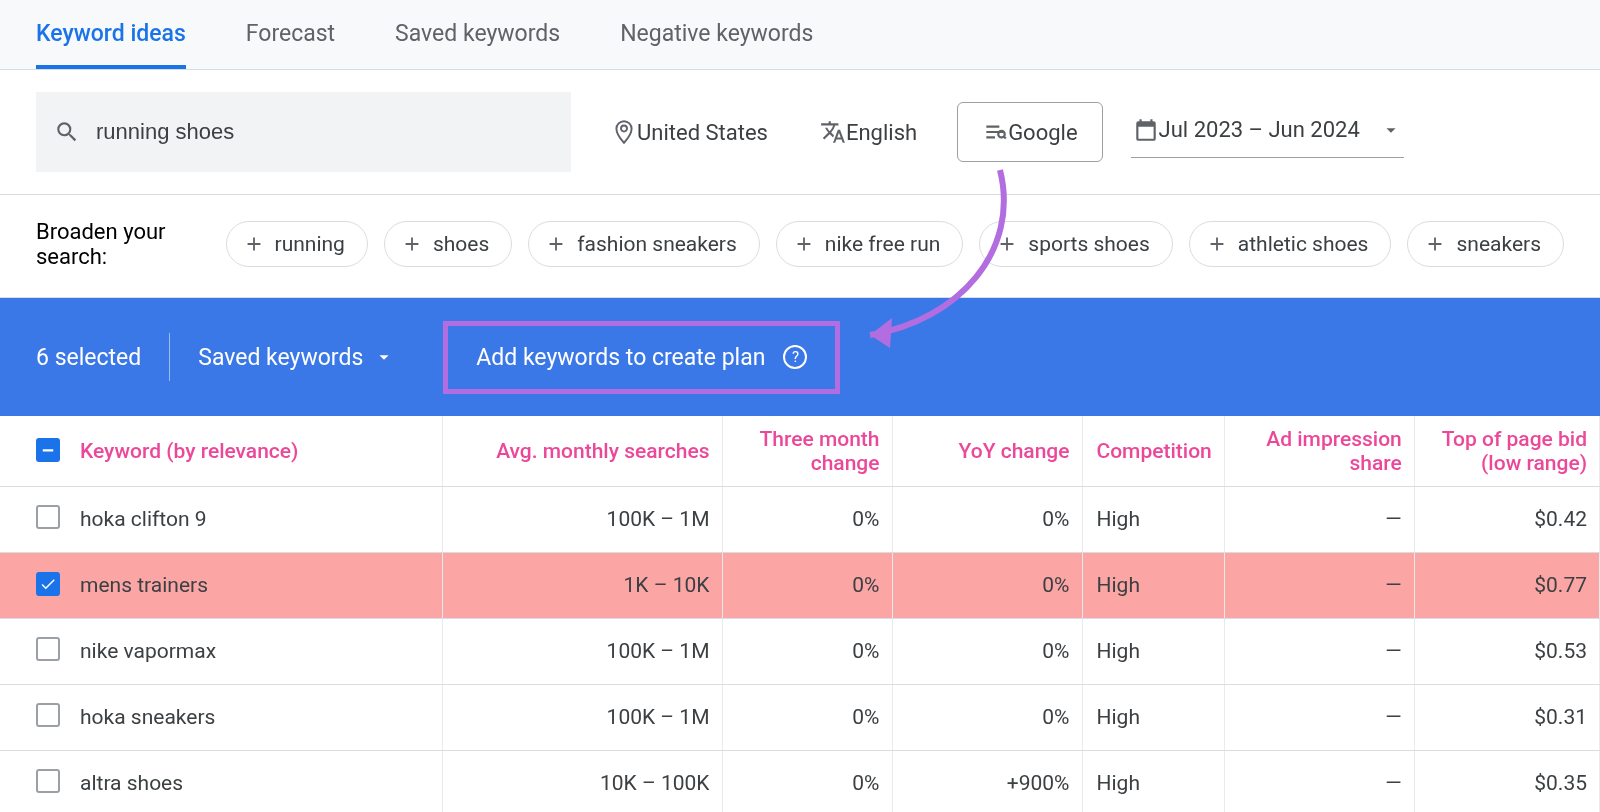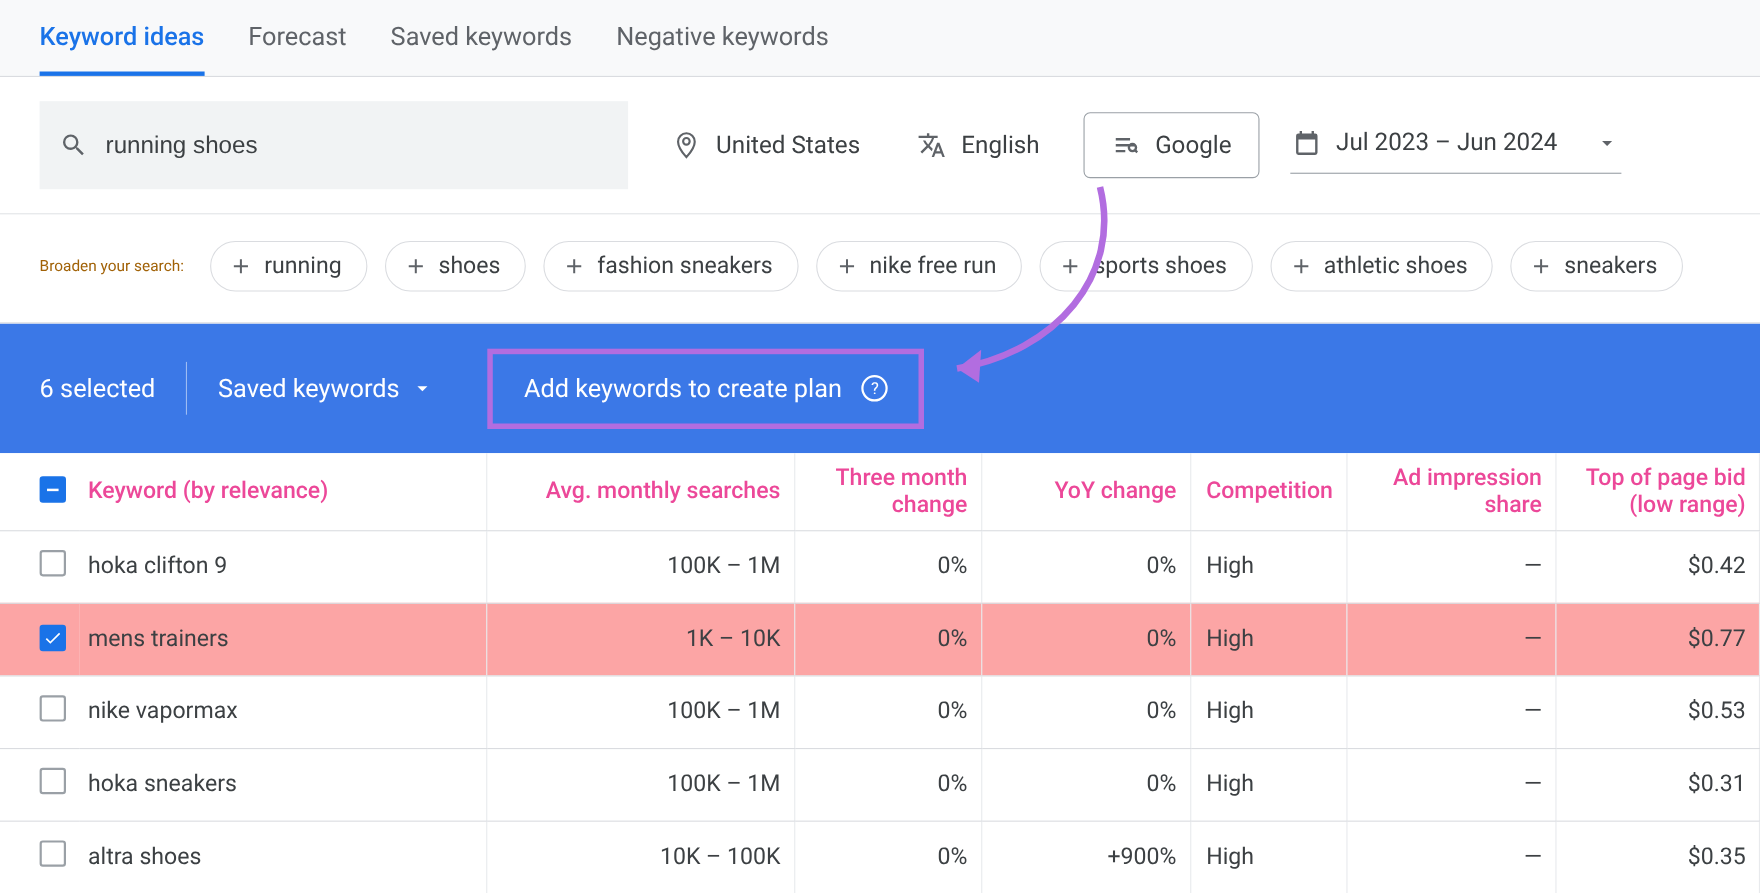--- a/index.html
+++ b/index.html
@@ -1,32 +1,32 @@
 <!DOCTYPE html>
 <html><head>
 <meta charset="utf-8">
 <style>
 * { box-sizing: border-box; margin: 0; padding: 0; }
 body { font-family: "Google Sans", Roboto, Arial, sans-serif; background: #f8f9fa; color: #3c4043; width: 1600px; }
 
-.tabs { display: flex; gap: 40px; padding: 20px 36px 0; border-bottom: 1px solid #dadce0; background: #f8f9fa; }
+.tabs { display: flex; gap: 60px; padding: 20px 36px 0; border-bottom: 1px solid #dadce0; background: #f8f9fa; }
 .tab { font-size: 23px; color: #5f6368; padding-bottom: 18px; cursor: pointer; border-bottom: 4px solid transparent; }
 .tab.active { color: #1a73e8; border-bottom-color: #1a73e8; font-weight: 500; }
 
 .filter-bar { display: flex; align-items: center; gap: 28px; padding: 22px 36px; background: #fff; border-bottom: 1px solid #dadce0; }
 .search-box { display: flex; align-items: center; background: #f1f3f4; padding: 10px 18px; gap: 16px; width: 535px; height: 80px; }
 .search-box input { border: none; background: transparent; font-size: 22px; outline: none; width: 100%; color: #3c4043; }
 
-.filter-item { display: flex; align-items: center; gap: 14px; font-size: 22px; color: #3c4043; cursor: pointer; padding: 10px 12px; text-align: center; }
+.filter-item { display: flex; align-items: center; gap: 0; font-size: 22px; color: #3c4043; cursor: pointer; padding: 10px 12px; text-align: center; }
 .filter-item.boxed { border: 1.5px solid #9aa0a6; border-radius: 6px; padding: 16px 24px; position: relative; }
 .date-item { border-bottom: 1.5px solid #9aa0a6; padding: 10px 2px 14px 2px; }
 .icon { width: 26px; height: 26px; fill: #5f6368; flex-shrink: 0; }
 
 .broaden { display: flex; align-items: center; gap: 16px; padding: 24px 36px 28px; background: #fff; border-bottom: 1px solid #dadce0; }
-.broaden-label { font-size: 14px; color: #a16207; margin-right: 8px; }
+.broaden-label { font-size: 22px; color: #000000; margin-right: 8px; }
 .chip { display: flex; align-items: center; gap: 10px; border: 1.5px solid #dadce0; border-radius: 999px; padding: 10px 22px 10px 16px; font-size: 21px; color: #3c4043; cursor: pointer; white-space: nowrap; }
 .chip svg { width: 22px; height: 22px; fill: #5f6368; }
 
 .selection-bar { display: flex; align-items: center; background: #3b78e7; color: #fff; height: 118px; padding: 0 36px; font-size: 23px; gap: 28px; }
 .divider { width: 1px; height: 48px; background: rgba(255,255,255,0.5); }
 .dropdown-btn { display: flex; align-items: center; gap: 10px; cursor: pointer; }
 .create-plan { display: flex; align-items: center; gap: 18px; border: 5px solid #b26de0; padding: 18px 28px; margin-left: 20px; cursor: pointer; }
 .help-circle { width: 24px; height: 24px; border: 2px solid #fff; border-radius: 50%; display: flex; align-items: center; justify-content: center; font-size: 15px; }
 
 .table { width: 100%; border-collapse: collapse; background: #fff; }

